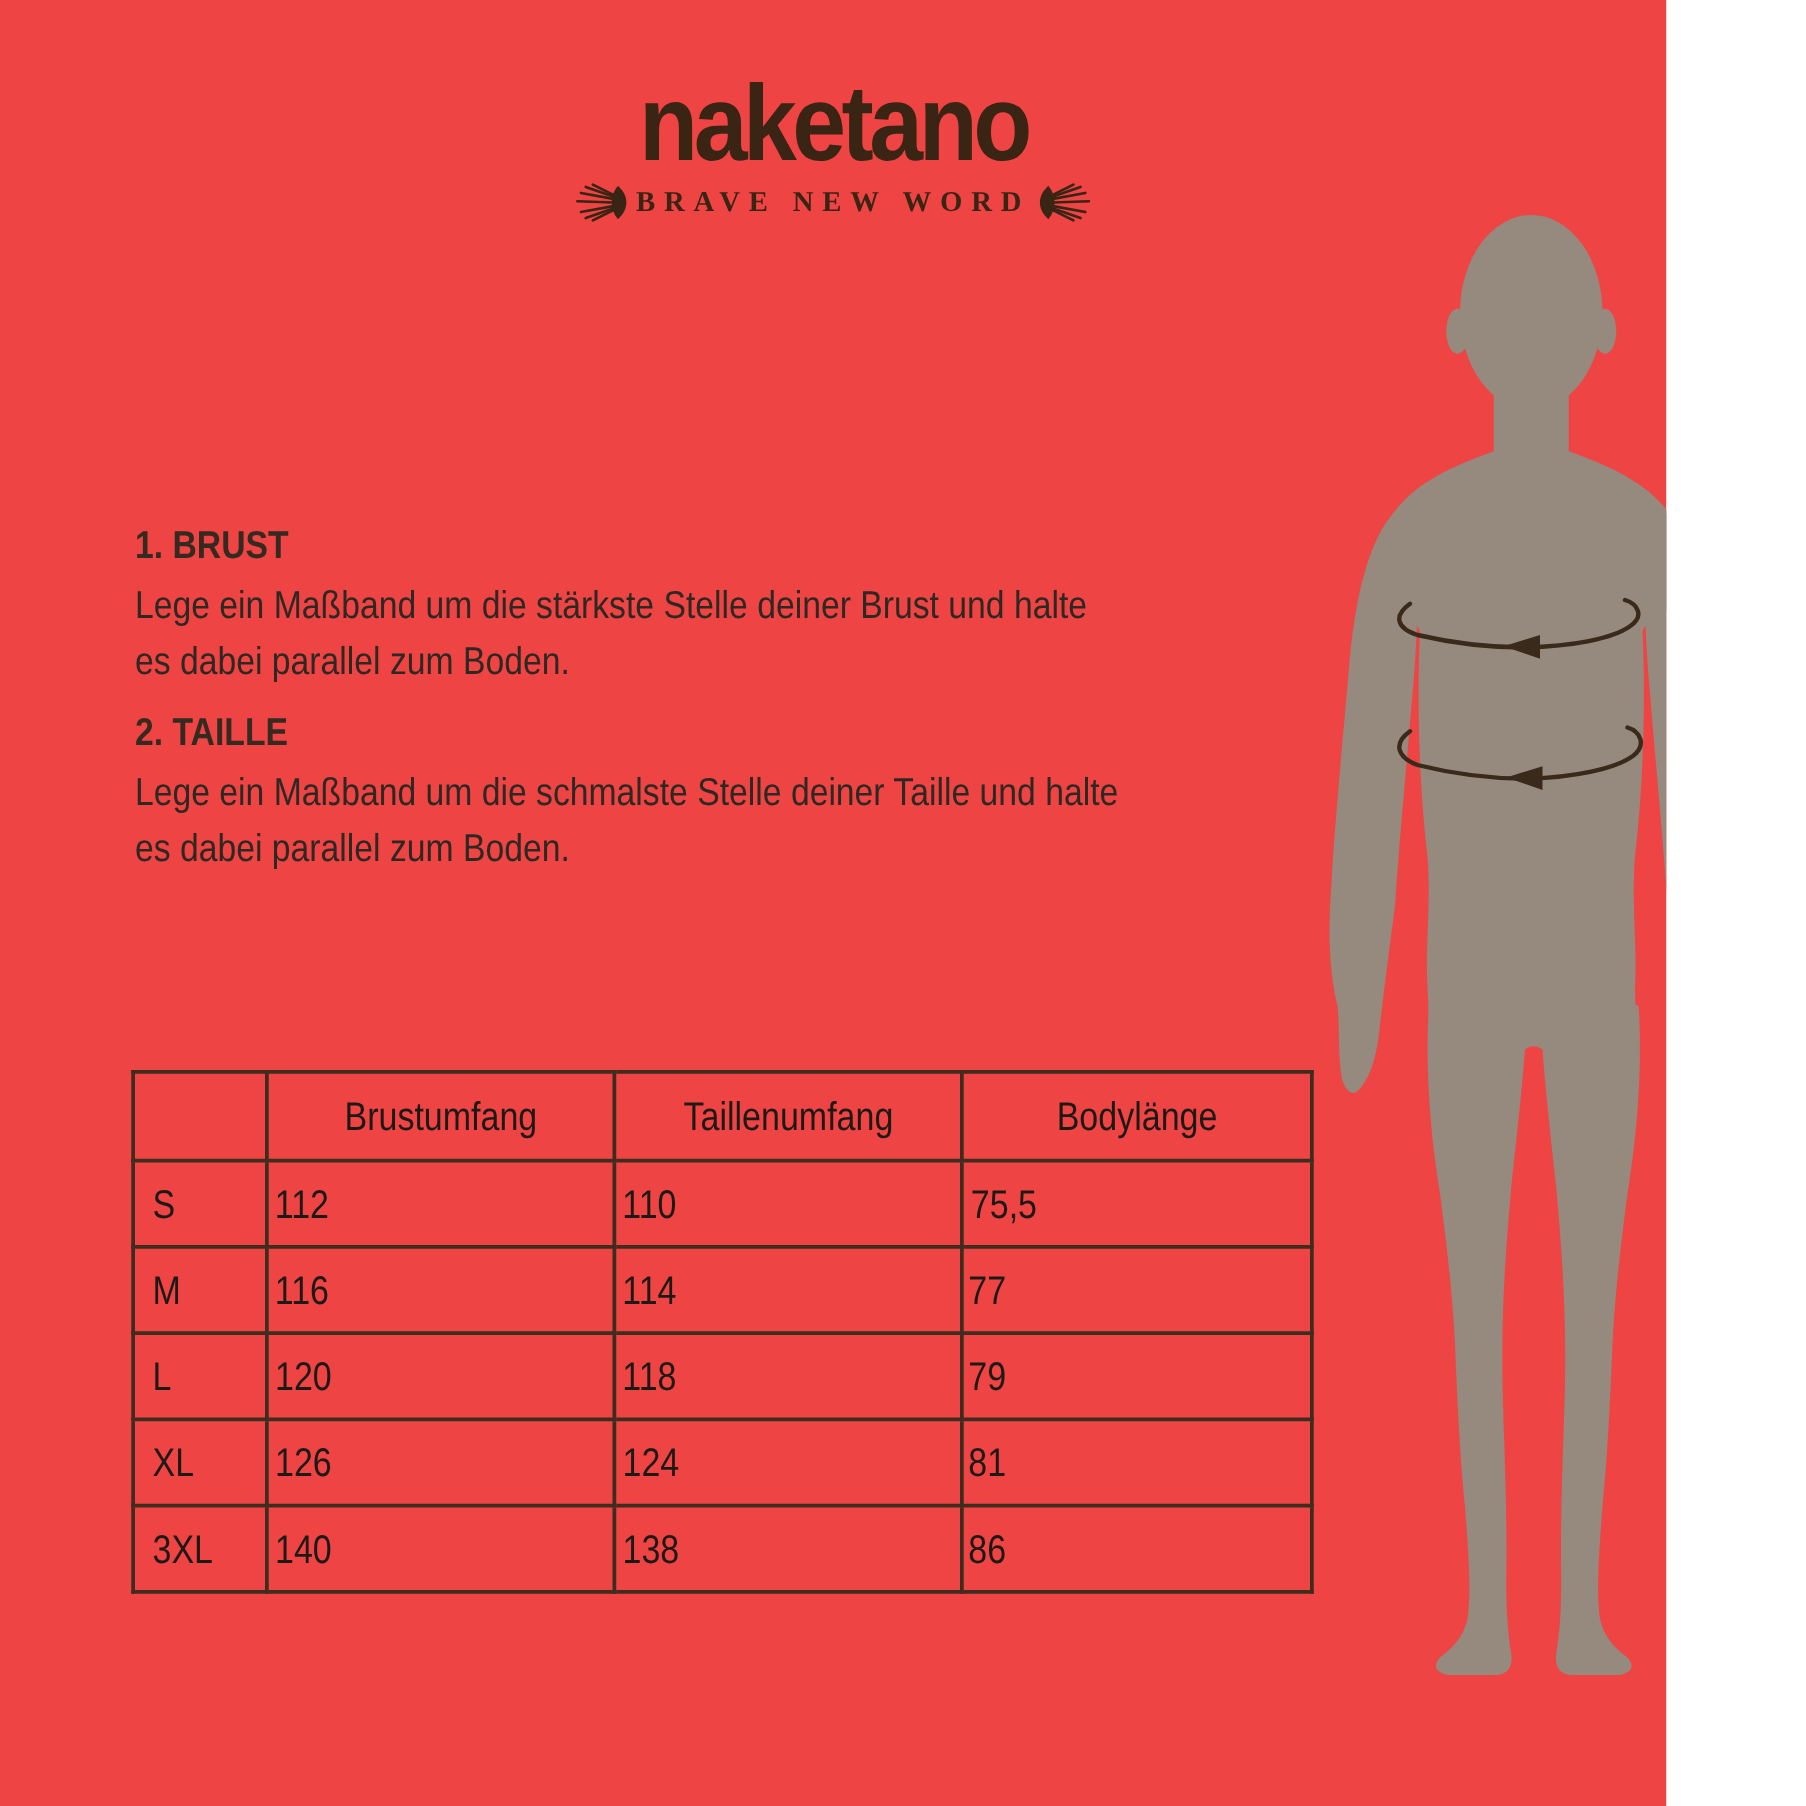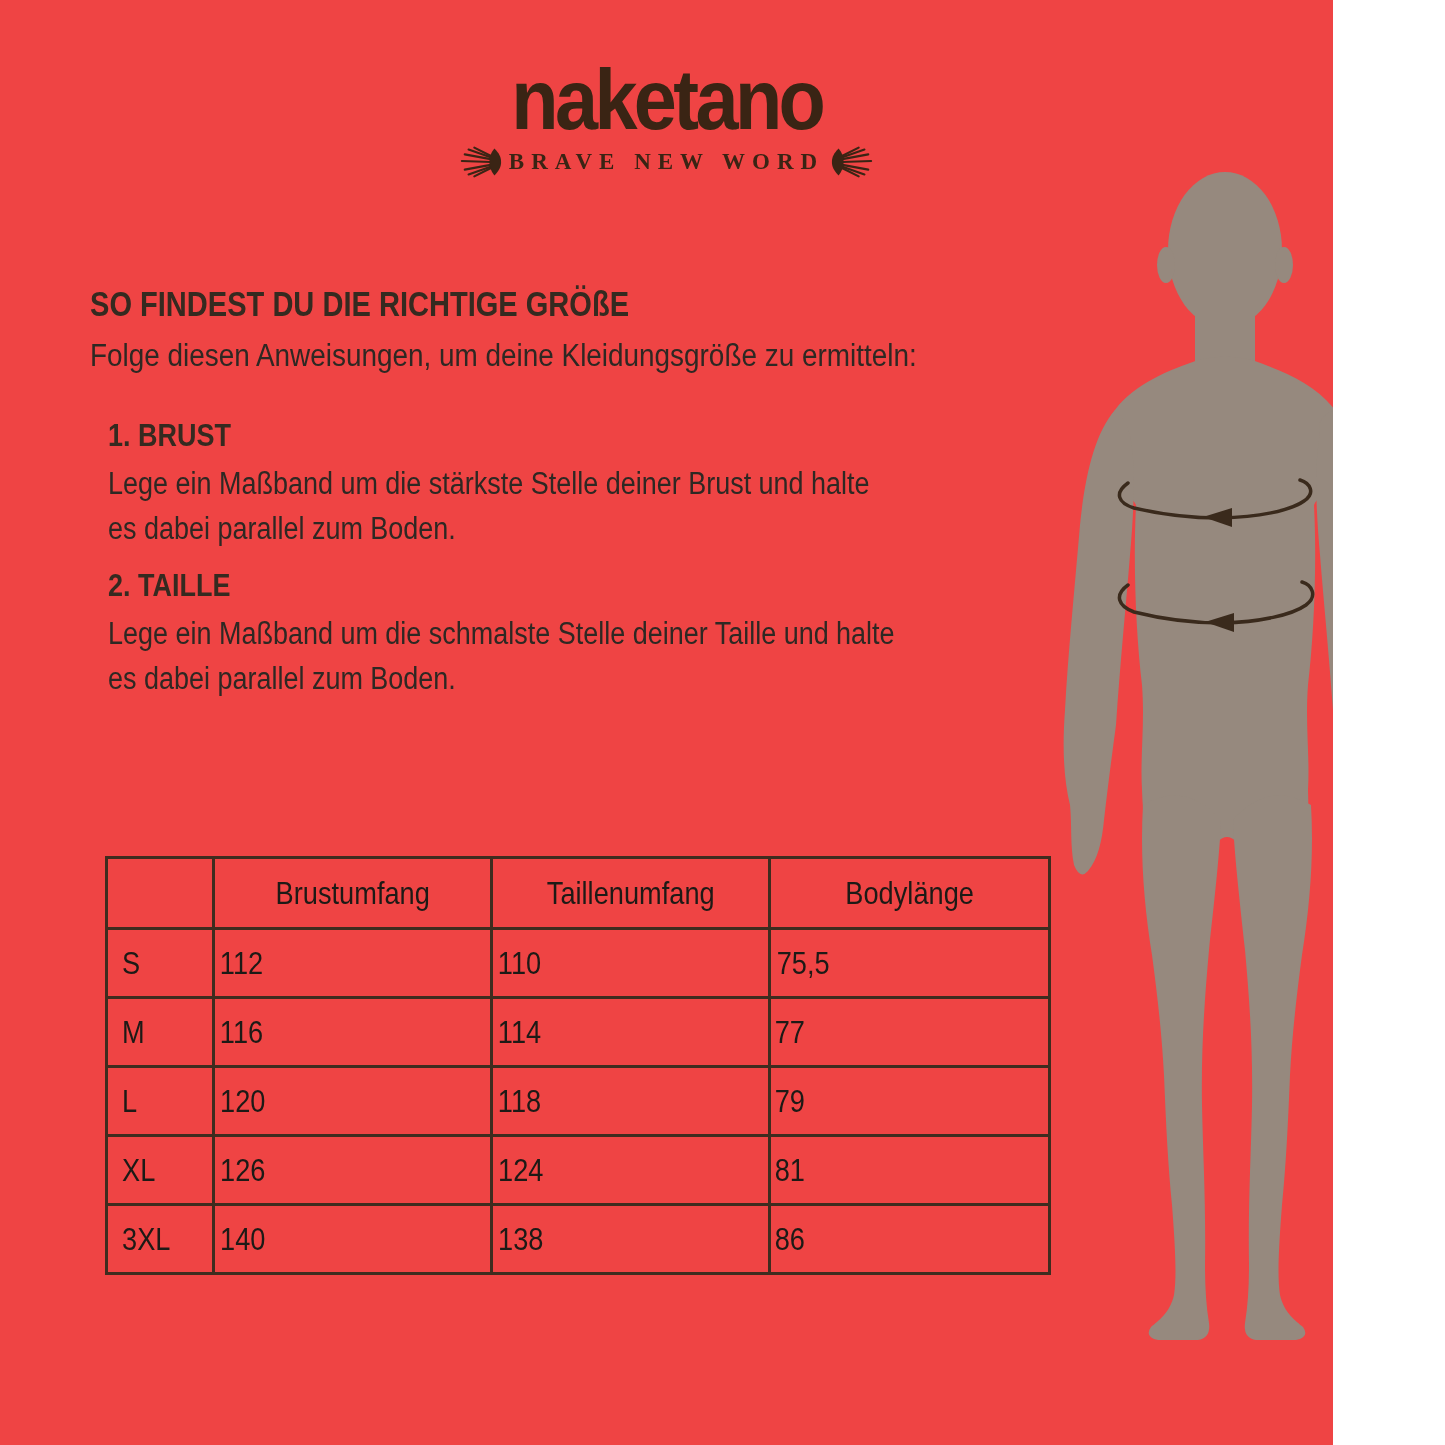--- a/index.html
+++ b/index.html
@@ -130,24 +130,20 @@
         <path d="M33 18 L6 23"></path>
         <path d="M33 10 L10 2"></path>
         <path d="M33 20 L10 28"></path>
         <path d="M34 9 L16 0"></path>
         <path d="M34 21 L16 30"></path>
         <path class="eye" d="M37 1 C30 9 30 21 37 29 C42 24 44 20 44 15 C44 10 42 6 37 1 Z"></path>
       </svg>
     </div>
   </header>
 
-  <section class="intro">
-    <h1>SO FINDEST DU DIE RICHTIGE GRÖßE</h1>
-    <p>Folge diesen Anweisungen, um deine Kleidungsgröße zu ermitteln:</p>
-  </section>
 
   <section class="step step-1">
     <h2>1. BRUST</h2>
     <p>Lege ein Maßband um die stärkste Stelle deiner Brust und halte
 es dabei parallel zum Boden.</p>
   </section>
 
   <section class="step step-2">
     <h2>2. TAILLE</h2>
     <p>Lege ein Maßband um die schmalste Stelle deiner Taille und halte

